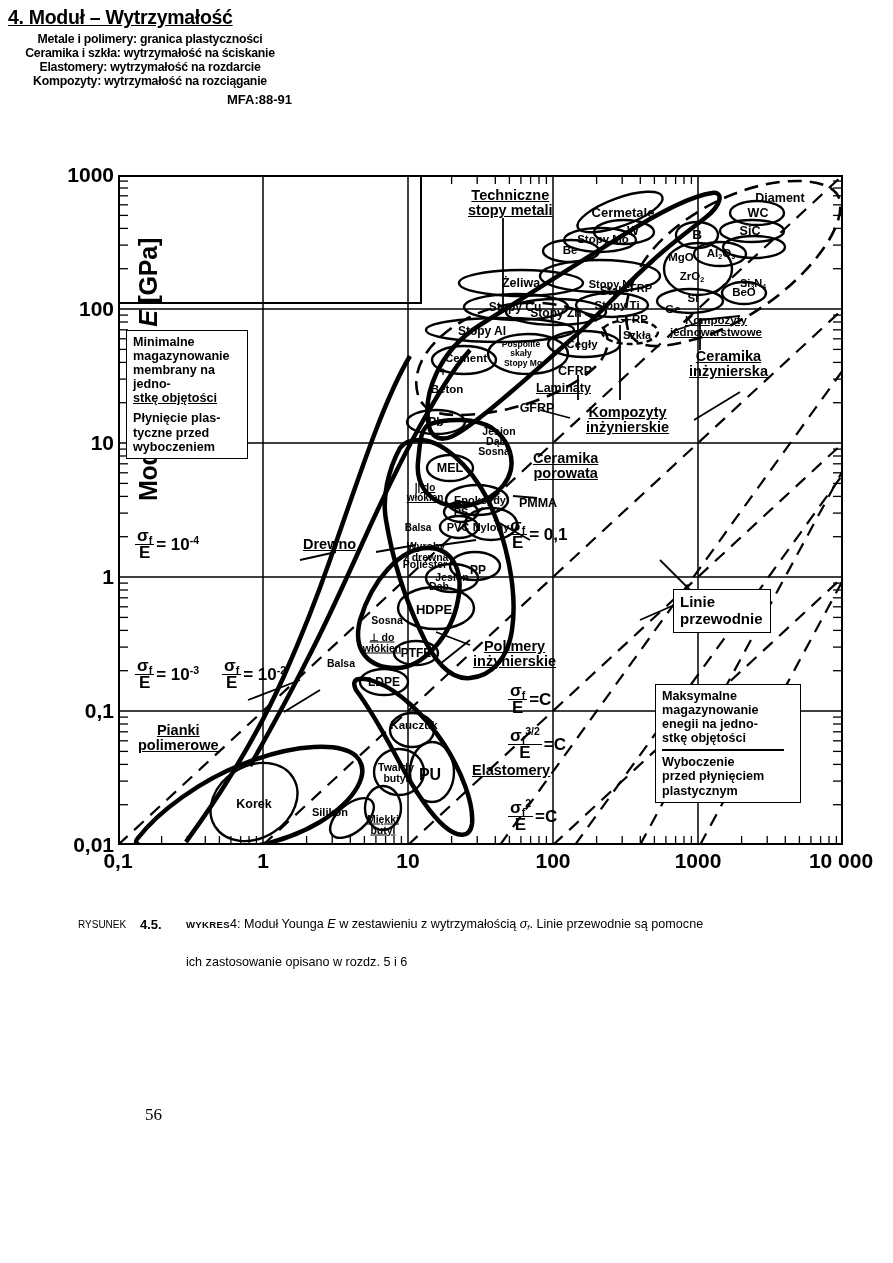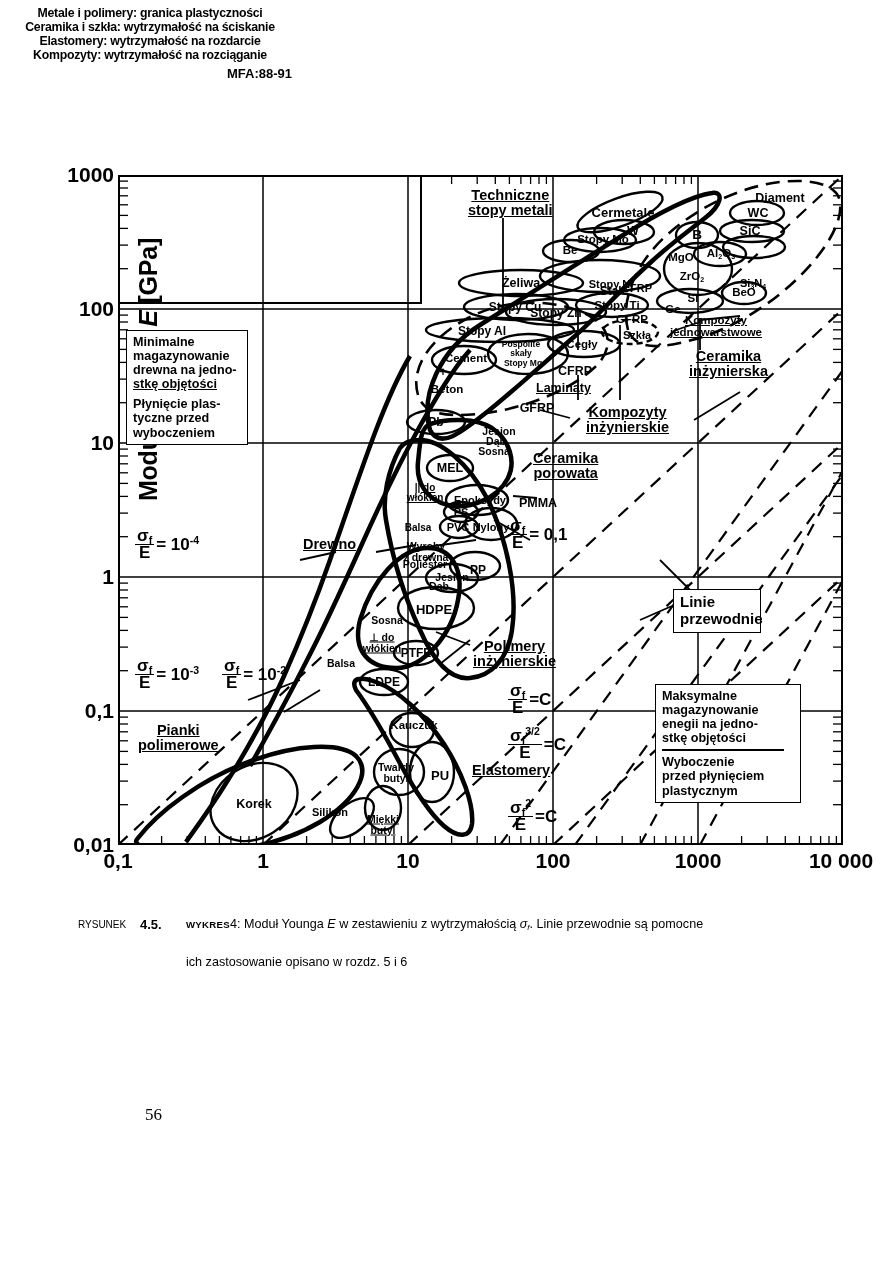--- a/index.html
+++ b/index.html
@@ -66,21 +66,21 @@
     border-right:2.2px solid #000; border-bottom:2.2px solid #000;
   }
 
   #box-min { left:126px; top:330px; width:122px; font-size:12.6px; }
   #box-min .u { text-decoration:underline; }
   #box-min .gap { height:6px; }
 
   #box-max { left:655px; top:684px; width:146px; font-size:12.6px; }
   #box-max .divider { border-top:2.4px solid #000; margin:4px 10px 4px 0; }
 
-  #box-lines { left:673px; top:589px; width:88px; font-size:15px; }
+  #box-lines { left:673px; top:589px; width:98px; font-size:15px; }
 
   
   .glabel {
     position:absolute; font-weight:bold; text-decoration:underline;
     line-height:1.05; text-align:center; white-space:nowrap;
   }
   
   .mlabel {
     position:absolute; font-weight:bold; line-height:1;
     white-space:nowrap; transform:translate(-50%,-50%);
@@ -434,31 +434,32 @@
     <div class="xtick-label" style="left:263px;">1</div>
     <div class="xtick-label" style="left:408px;">10</div>
     <div class="xtick-label" style="left:553px;">100</div>
     <div class="xtick-label" style="left:698px;">1000</div>
     <div class="xtick-label" style="left:841px;">10 000</div>
 
     <div id="ylabel">Moduł Younga <i>E</i> [GPa]</div>
 
     <div id="title-box-border"></div>
     <div id="title-box">
+      <div class="t-main">4. Moduł – Wytrzymałość</div>
       <div class="t-line">Metale i polimery: granica plastyczności</div>
       <div class="t-line">Ceramika i szkła: wytrzymałość na ściskanie</div>
       <div class="t-line">Elastomery: wytrzymałość na rozdarcie</div>
       <div class="t-line">Kompozyty: wytrzymałość na rozciąganie</div>
       <div class="t-code">MFA:88-91</div>
     </div>
 
     <div class="ibox" id="box-min">
       <div>Minimalne</div>
       <div>magazynowanie</div>
-      <div>drewna na jedno-</div>
+      <div>membrany na jedno-</div>
       <div class="u">stkę objętości</div>
       <div class="gap"></div>
       <div>Płynięcie plas-</div>
       <div>tyczne przed</div>
       <div>wyboczeniem</div>
     </div>
 
     <div class="ibox" id="box-max">
       <div>Maksymalne</div>
       <div>magazynowanie</div>
@@ -537,21 +538,21 @@
     <div class="mlabel" style="left:452px; top:577px; font-size:10.5px;">Jesion</div>
     <div class="mlabel" style="left:439px; top:586px; font-size:10.5px;">Dąb</div>
     <div class="mlabel" style="left:434px; top:609px; font-size:13px;">HDPE</div>
     <div class="mlabel" style="left:387px; top:620px; font-size:10.5px;">Sosna</div>
     <div class="mlabel wrap" style="left:382px; top:642px; font-size:10.5px; width:54px; text-decoration:underline;">⊥ do<br>włókien</div>
     <div class="mlabel" style="left:416px; top:653px; font-size:12px;">PTFE</div>
     <div class="mlabel" style="left:341px; top:663px; font-size:10.5px;">Balsa</div>
     <div class="mlabel" style="left:384px; top:682px; font-size:12px;">LDPE</div>
     <div class="mlabel" style="left:414px; top:726px; font-size:11.5px;">Kauczuk</div>
     <div class="mlabel wrap" style="left:396px; top:772px; font-size:10.5px; width:48px;">Twardy<br>butyl</div>
-    <div class="mlabel" style="left:440px; top:775px; font-size:13px;">PU</div>
+    <div class="mlabel" style="left:430px; top:775px; font-size:16px;">PU</div>
     <div class="mlabel" style="left:330px; top:812px; font-size:11px;">Silikon</div>
     <div class="mlabel wrap" style="left:383px; top:824px; font-size:10.5px; width:44px;text-decoration:underline;">Miękki<br>butyl</div>
     <div class="mlabel" style="left:254px; top:804px; font-size:12.5px;">Korek</div>
 
     <div class="frm" style="left:135px; top:528px; font-size:17px;">
       <span class="frac">
           <span class="num">σ<sub>f</sub></span>
           <span class="den">E</span>
         </span>
       <span>= 10<sup>-4</sup></span>

